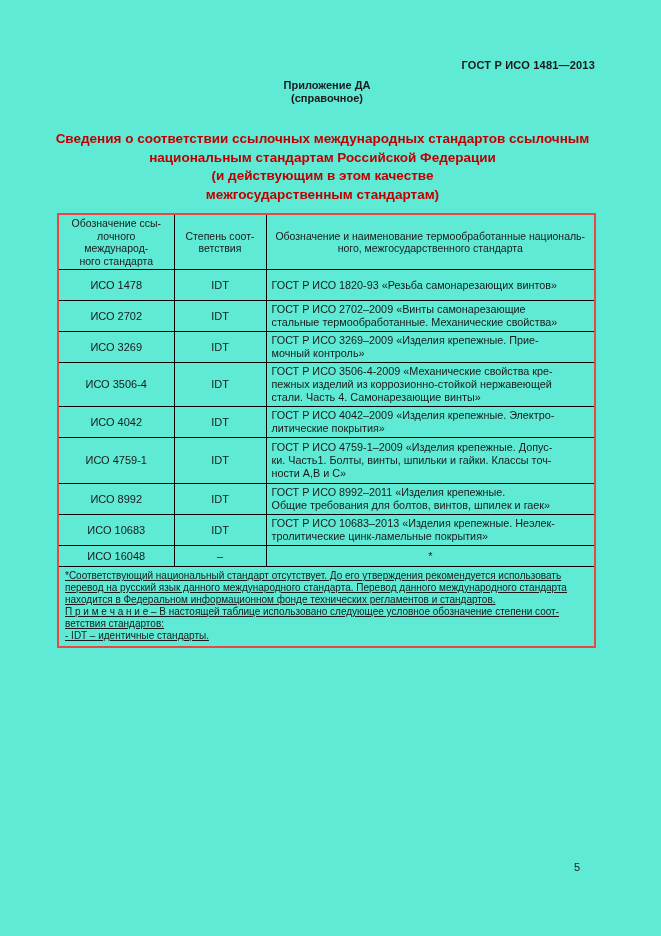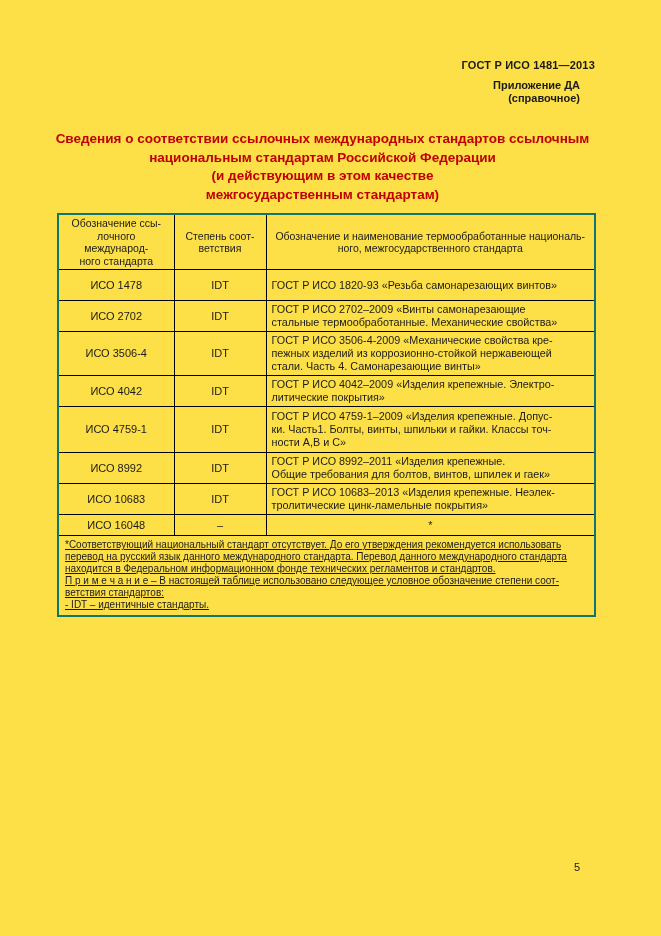--- a/index.html
+++ b/index.html
@@ -1,44 +1,45 @@
 <!DOCTYPE html>
 <html lang="ru"><head>
 <meta charset="utf-8">
 <style>
   html, body { margin: 0; padding: 0; background: #e8e8e8; }
   .page {
     position: relative;
     width: 661px;
     height: 936px;
     margin: 0 auto;
-    background: #fde047;
+    background: #5eead4;
     font-family: "Liberation Sans", sans-serif;
     color: #1a1a1a;
     overflow: hidden;
   }
   .preline { white-space: pre-line; }
 
   .doc-code {
     position: absolute;
     top: 59px;
     right: 66px;
     font-size: 11px;
     font-weight: bold;
     letter-spacing: 0.2px;
   }
   .annex {
     position: absolute;
     top: 79px;
     left: 0;
     width: 580px;
-    text-align: right;
+    text-align: center;
     font-size: 11px;
     font-weight: bold;
     line-height: 13px;
+    padding-left: 37px;
   }
   .main-title {
     position: absolute;
     top: 130px;
     left: 12px;
     width: 621px;
     text-align: center;
     font-size: 13.5px;
     font-weight: bold;
     line-height: 18.5px;
@@ -51,21 +52,21 @@
     left: 57px;
     width: 537px;
     border-collapse: collapse;
     table-layout: fixed;
     font-size: 11px;
     line-height: 13px;
   }
   .std-table col.c1 { width: 116px; }
   .std-table col.c2 { width: 92px; }
   .std-table col.c3 { width: 329px; }
-  .std-table { border: 2px solid #0f766e; }
+  .std-table { border: 2px solid #ef4444; }
   .std-table td, .std-table th {
     border: 1px solid #000;
     padding: 2px 5px;
     vertical-align: middle;
     font-weight: normal;
   }
   .std-table th {
     text-align: center;
     font-size: 10.5px;
     line-height: 12.5px;
@@ -136,20 +137,26 @@
         <td class="cell-std">ИСО 1478</td>
         <td class="cell-degree">IDT</td>
         <td class="cell-name preline">ГОСТ Р ИСО 1820-93 «Резьба самонарезающих винтов»</td>
       </tr>
       <tr class="h30">
         <td class="cell-std">ИСО 2702</td>
         <td class="cell-degree">IDT</td>
         <td class="cell-name preline">ГОСТ Р ИСО 2702–2009 «Винты самонарезающие
 стальные термообработанные. Механические свойства»</td>
       </tr>
+      <tr class="h30">
+        <td class="cell-std">ИСО 3269</td>
+        <td class="cell-degree">IDT</td>
+        <td class="cell-name preline">ГОСТ Р ИСО 3269–2009 «Изделия крепежные. Прие-
+мочный контроль»</td>
+      </tr>
       <tr class="h40">
         <td class="cell-std">ИСО 3506-4</td>
         <td class="cell-degree">IDT</td>
         <td class="cell-name preline">ГОСТ Р ИСО 3506-4-2009  «Механические свойства кре-
 пежных изделий из коррозионно-стойкой нержавеющей
 стали. Часть 4. Самонарезающие винты»</td>
       </tr>
       <tr class="h30">
         <td class="cell-std">ИСО 4042</td>
         <td class="cell-degree">IDT</td>

